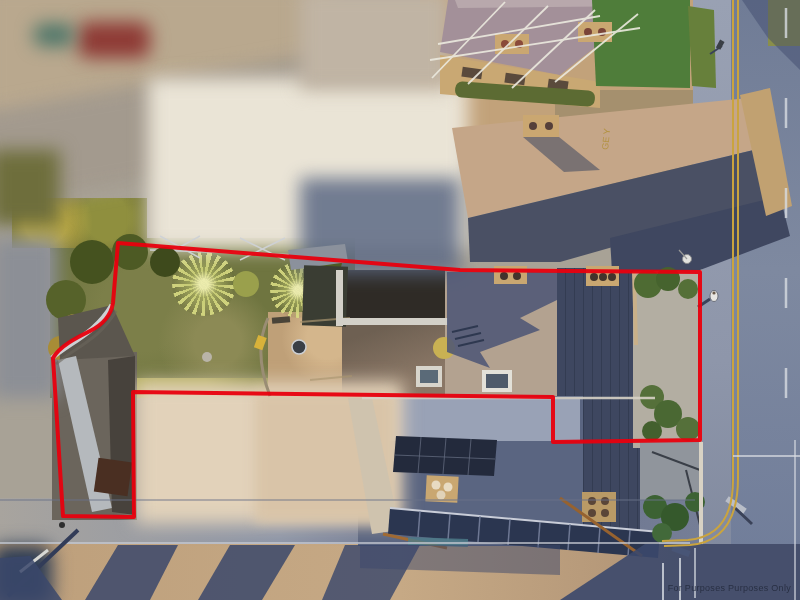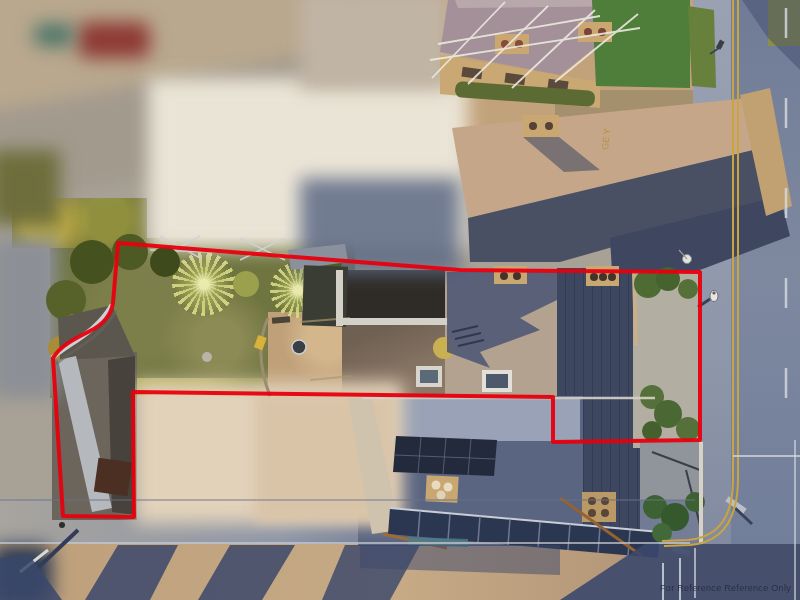--- a/index.html
+++ b/index.html
@@ -277,14 +277,14 @@
       <rect x="718" y="40" width="5" height="9" fill="#3a3f46" transform="rotate(28 720 44)"></rect>
     </g>
     <g>
       <circle cx="687" cy="259" r="4.5" fill="#e2e2de" stroke="#88898c" stroke-width="1"></circle>
       <line x1="687" y1="259" x2="679" y2="250" stroke="#9a9a98" stroke-width="1.2"></line>
     </g>
 
     <path fill="none" stroke-width="4" stroke-linejoin="round" opacity=".95" d="M118 243 L460 270 L700 272 L700 440 L553 442 L553 397 L133 392 L134 517 L63 516 L53 358 C60 346 76 338 90 331 C104 324 111 315 113 303 Z" stroke="#e8000e"></path>
   </svg>
 
-  <div class="watermark">For Reference Reference Only</div>
+  <div class="watermark">For Purposes Purposes Only</div>
 </div>
 
 </body></html>

